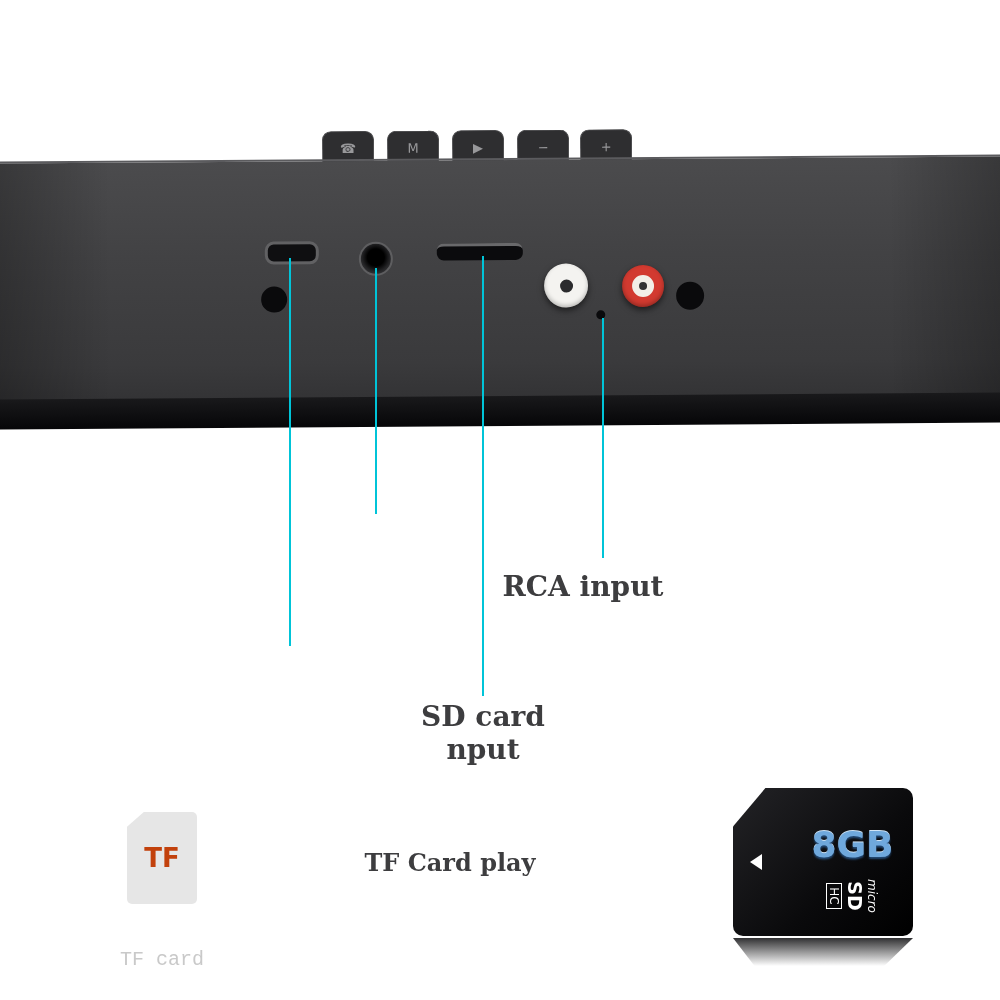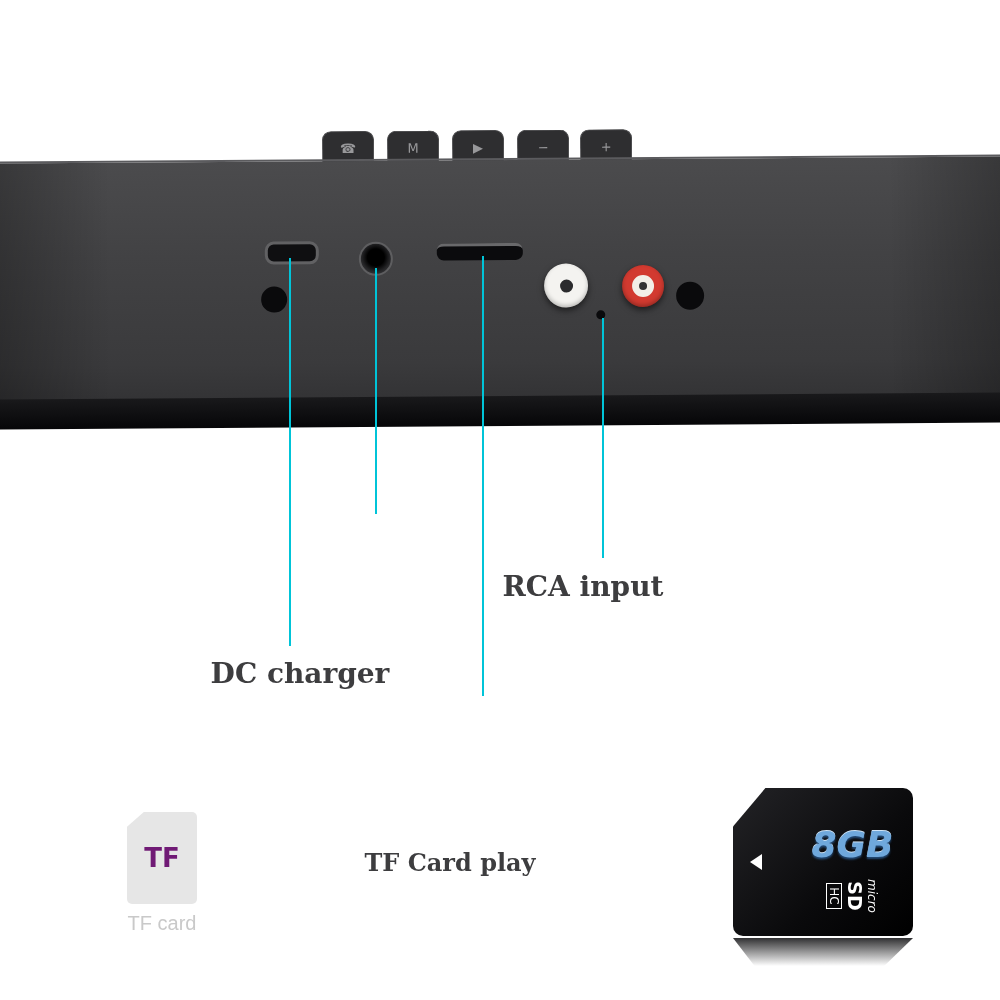--- a/index.html
+++ b/index.html
@@ -58,30 +58,30 @@
   .lbl-rca{left:478px;top:568px;width:210px;}
   .lbl-dc{left:180px;top:655px;width:240px;}
   .lbl-sd{left:380px;top:700px;width:206px;line-height:33px;}
   .headline{position:absolute;left:230px;top:848px;width:440px;text-align:center;
             color:#3d3d3f;font-weight:700;font-size:24px;}
 
   
   .tficon{position:absolute;left:127px;top:812px;width:70px;height:92px;background:#e6e6e6;
           border-radius:5px;clip-path:polygon(0 16%,24% 0,100% 0,100% 100%,0 100%);
           display:flex;align-items:center;justify-content:center;}
-  .tficon span{color:#701a75;font-family:"DejaVu Sans",sans-serif;font-weight:700;font-size:26px;}
-  .tfcap{position:absolute;left:112px;top:912px;width:100px;text-align:center;
-         color:#c9c9c9;font-family:Liberation Sans, sans-serif;font-size:20px;}
+  .tficon span{color:#c2410c;font-family:"DejaVu Sans",sans-serif;font-weight:700;font-size:26px;}
+  .tfcap{position:absolute;left:112px;top:948px;width:100px;text-align:center;
+         color:#c9c9c9;font-family:Liberation Mono, monospace;font-size:20px;}
 
   
   .microsd{position:absolute;left:733px;top:788px;width:180px;height:148px;
            background:linear-gradient(135deg,#232326 0%,#0a0a0c 60%,#000 100%);
            border-radius:10px;clip-path:polygon(18% 0,100% 0,100% 100%,0 100%,0 26%);}
   .capacity{position:absolute;left:795px;top:824px;width:115px;text-align:center;
-            font-family:"DejaVu Sans",sans-serif;font-style:italic;font-weight:700;font-size:36px;
+            font-family:"DejaVu Sans",sans-serif;font-weight:700;font-size:36px;
             color:#6fa8dc;text-shadow:0 2px 2px #234a75, 0 -1px 0 #cfe4f7;}
   .sdlogo{position:absolute;left:822px;top:870px;width:60px;transform:rotate(90deg);
           transform-origin:center;color:#fff;font-family:"DejaVu Sans",sans-serif;text-align:center;}
   .sdlogo .micro{display:block;font-style:italic;font-size:12px;line-height:13px;}
   .sdlogo .sd{display:block;font-weight:700;font-size:19px;line-height:20px;}
   .sdlogo .hc{display:inline-block;font-size:12px;line-height:14px;border:1px solid #fff;
               padding:0 3px;margin-top:2px;}
   .sdarrow{position:absolute;left:750px;top:854px;width:0;height:0;
            border-top:8px solid transparent;border-bottom:8px solid transparent;
            border-right:12px solid #fff;}
@@ -130,21 +130,24 @@
 
     <div class="strip"></div>
   </div>
 
   <div class="line line-dc"></div>
   <div class="line line-audio"></div>
   <div class="line line-sd"></div>
   <div class="line line-rca"></div>
 
   <div class="lbl lbl-rca">RCA input</div>
-  <div class="lbl lbl-dc">DC charger</div>
+  <div class="lbl lbl-sd">
+    <div>SD card</div>
+    <div>nput</div>
+  </div>
 
   <div class="headline">TF Card play</div>
 
   <div class="tficon">
     <span>TF</span>
   </div>
   <div class="tfcap">TF card</div>
 
   <div class="microsd"></div>
   <div class="sdarrow"></div>

